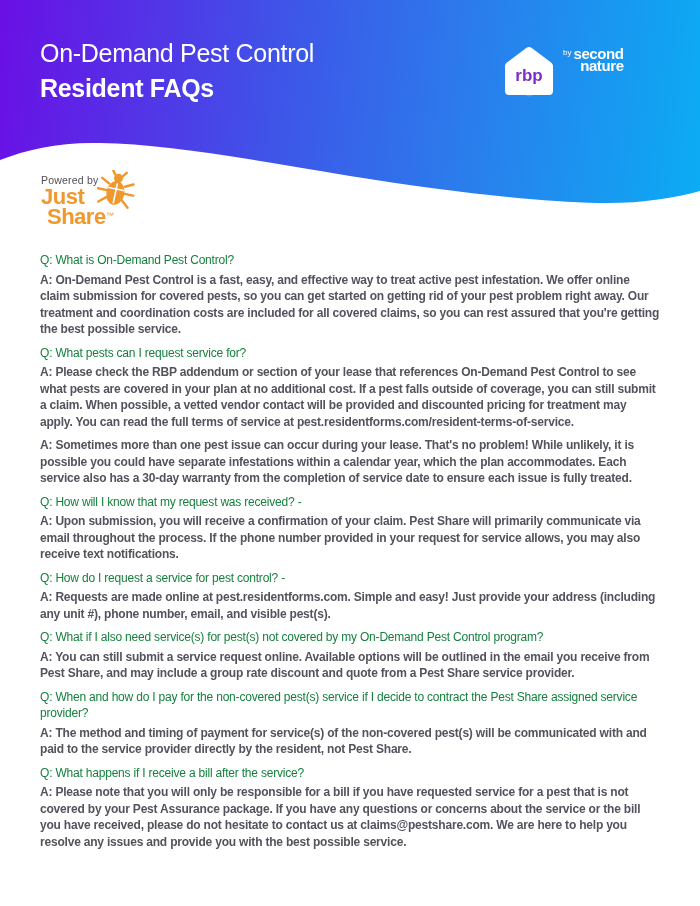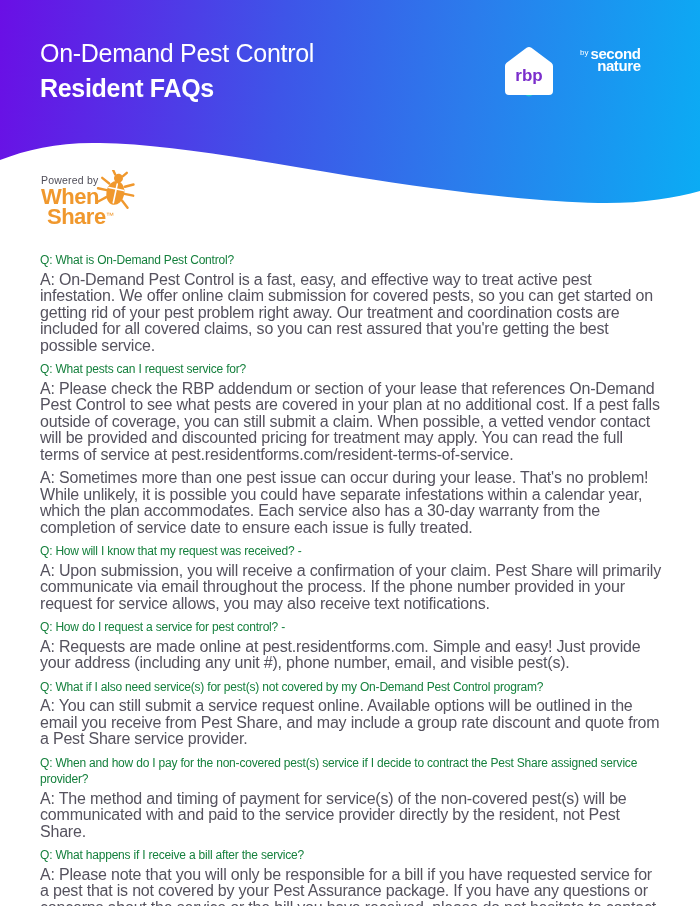--- a/index.html
+++ b/index.html
@@ -13,40 +13,40 @@
     background:linear-gradient(96deg,#6A0FE5 0%,#3E55E8 40%,#2B7CEC 66%,#0BACF4 100%);
   }
   .banner-wave{position:absolute;left:0;bottom:0;width:700px;height:212px;display:block;}
   .title-block{position:absolute;top:36px;left:40px;color:#ffffff;}
   .title-line1{font-size:25px;font-weight:400;letter-spacing:-0.3px;line-height:34px;}
   .title-line2{font-size:25px;font-weight:700;letter-spacing:-0.3px;line-height:36px;}
   
   .rbp-lockup{position:absolute;top:45px;left:504px;display:flex;}
   .rbp-badge{position:relative;width:50px;height:56px;}
   .rbp-badge svg{display:block;}
-  .sn-lockup{display:flex;margin-left:26px;color:#ffffff;}
+  .sn-lockup{display:flex;margin-left:9px;color:#ffffff;}
   .sn-by{font-size:8px;font-weight:400;margin-top:3px;margin-right:2px;}
   .sn-words{text-align:right;font-weight:700;font-size:15px;line-height:12px;letter-spacing:-0.4px;margin-top:3px;}
   
   .powered{position:absolute;top:174px;left:41px;}
   .powered-label{font-size:10.5px;color:#4F4D58;letter-spacing:0.2px;margin-bottom:1px;}
   .ps-wordmark{position:relative;color:#F0982D;font-weight:700;line-height:19px;}
   .ps-line1{font-size:22px;letter-spacing:-0.5px;}
   .ps-line2{font-size:22px;letter-spacing:-0.5px;margin-left:6px;}
   .ps-tm{font-size:8px;font-weight:400;vertical-align:6px;}
   .ps-bug{position:absolute;left:55px;top:-17px;}
   
   .faq-main{position:absolute;top:240px;left:40px;width:622px;padding-top:12px;}
   .faq-item{margin:0 0 7px 0;}
   .faq-q{
     margin:0 0 3px 0;font-size:12px;font-weight:400;color:#15803d;
     line-height:16.5px;letter-spacing:-0.2px;
   }
   .faq-a{
-    margin:0;font-size:16px;font-weight:400;color:#55525E;
+    margin:0;font-size:12px;font-weight:700;color:#55525E;
     line-height:16.5px;letter-spacing:-0.2px;
   }
 </style>
 </head>
 <body>
 
 <div class="page">
 
   <header class="banner">
     <div class="title-block">
@@ -72,21 +72,21 @@
     </div>
 
     <svg class="banner-wave" viewBox="0 0 700 212" preserveAspectRatio="none">
       <path d="M0,160 C28,149 60,142 100,143 C165,144 250,159 350,176 C445,191 535,202 598,203 C638,204 674,198 700,191 L700,212 L0,212 Z" fill="#ffffff"></path>
     </svg>
   </header>
 
   <div class="powered">
     <div class="powered-label">Powered by</div>
     <div class="ps-wordmark">
-      <div class="ps-line1">When</div>
+      <div class="ps-line1">Just</div>
       <div class="ps-line2"><span>Share</span><span class="ps-tm">™</span></div>
       <svg class="ps-bug" width="40" height="40" viewBox="0 0 40 40">
         <g transform="rotate(12 20 20)" stroke="#F0982D" stroke-width="2.4" stroke-linecap="round" fill="#F0982D">
           <line x1="16" y1="5" x2="13" y2="1"></line>
           <line x1="24" y1="5" x2="27" y2="1"></line>
           <line x1="12" y1="15" x2="4" y2="11"></line>
           <line x1="11" y1="22" x2="2" y2="22"></line>
           <line x1="12" y1="29" x2="5" y2="35"></line>
           <line x1="28" y1="15" x2="36" y2="11"></line>
           <line x1="29" y1="22" x2="38" y2="22"></line>

